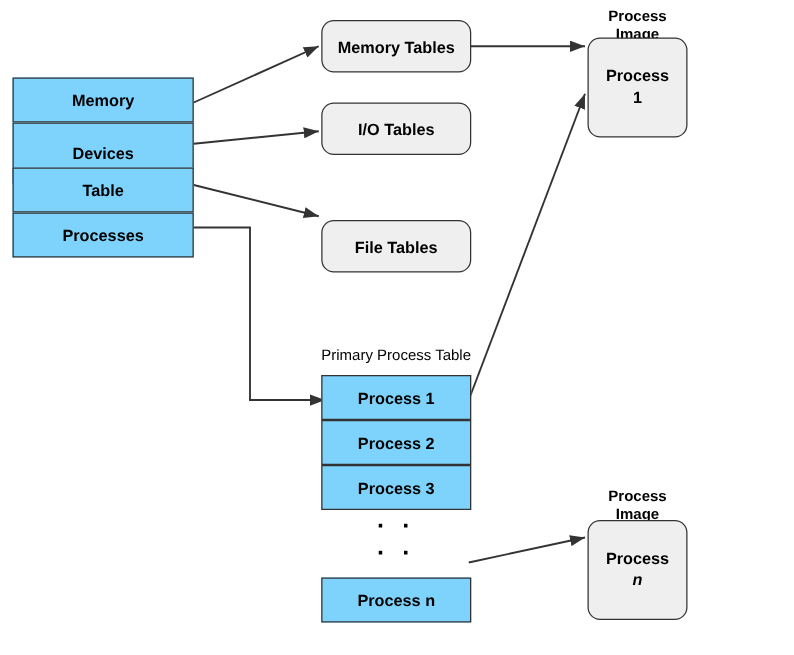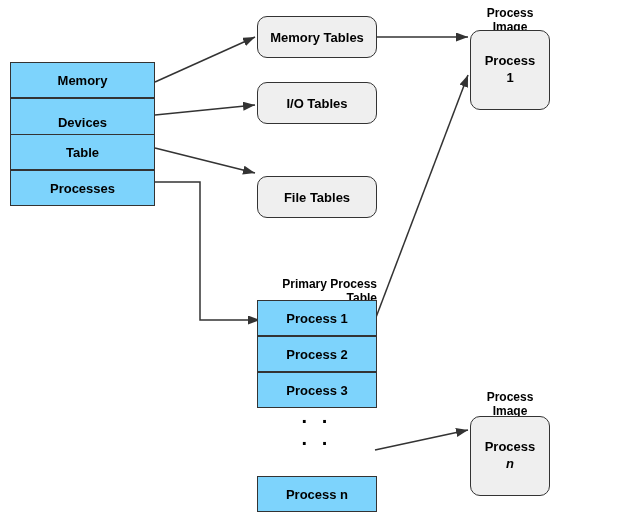--- a/index.html
+++ b/index.html
@@ -35,22 +35,22 @@
     svg.arrows {
       position: absolute;
       top: 0; left: 0;
       width: 635px;
       height: 524px;
       pointer-events: none;
     }
     .label {
       position: absolute;
       font-size: 12px;
-      font-weight: bold;
-      text-align: right;
+      font-weight: normal;
+      text-align: left;
     }
   </style>
 </head>
 <body>
 
 <div class="diagram">
 
   <svg class="arrows">
     <defs>
       <marker id="arrowhead" markerWidth="8" markerHeight="6" refX="8" refY="3" orient="auto">
@@ -105,21 +105,21 @@
   </div>
   <div class="box" style="left:257px; top:336px; width:120px; height:36px;">
     <span>Process 2</span>
   </div>
   <div class="box" style="left:257px; top:372px; width:120px; height:36px;">
     <span>Process 3</span>
   </div>
 
   <div style="position:absolute; left:257px; top:410px; width:120px; text-align:center; font-size:20px; font-weight:bold; letter-spacing:4px;">· ·</div>
   <div style="position:absolute; left:257px; top:432px; width:120px; text-align:center; font-size:20px; font-weight:bold; letter-spacing:4px;">· ·</div>
-  <div class="box" style="left:257px; top:462px; width:120px; height:36px;margin-top:14px;">
+  <div class="box" style="left:257px; top:462px; width:120px; height:36px;">
     <span>Process n</span>
   </div>
 
   <div style="position:absolute; left:470px; top:6px; text-align:center; font-size:12px; font-weight:bold; width:80px;">Process<br>Image</div>
   <div class="box box-light" style="left:470px; top:30px; width:80px; height:80px; font-size:13px; line-height:1.3;">
     <span>Process<br>1</span>
   </div>
 
   <div style="position:absolute; left:470px; top:390px; text-align:center; font-size:12px; font-weight:bold; width:80px;">Process<br>Image</div>
   <div class="box box-light" style="left:470px; top:416px; width:80px; height:80px; font-size:13px; line-height:1.3;">

